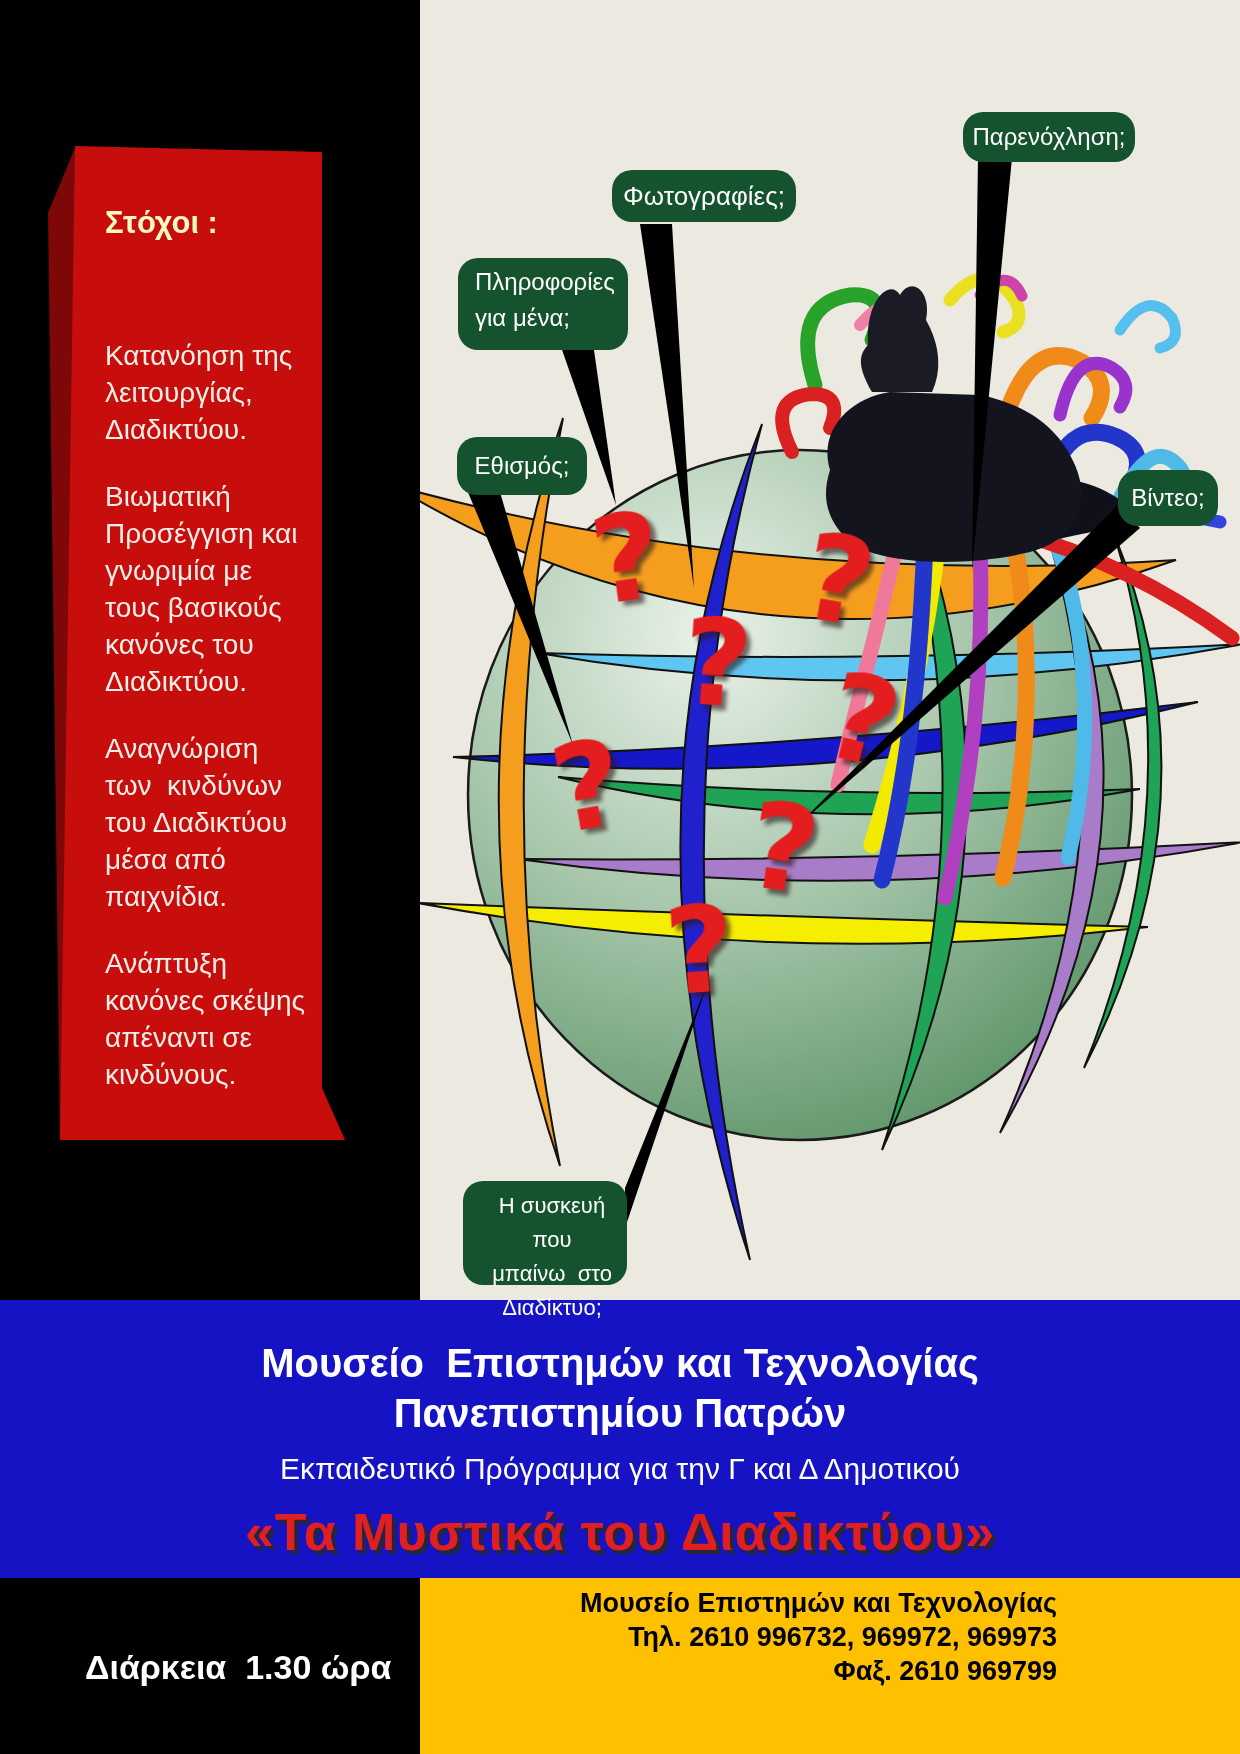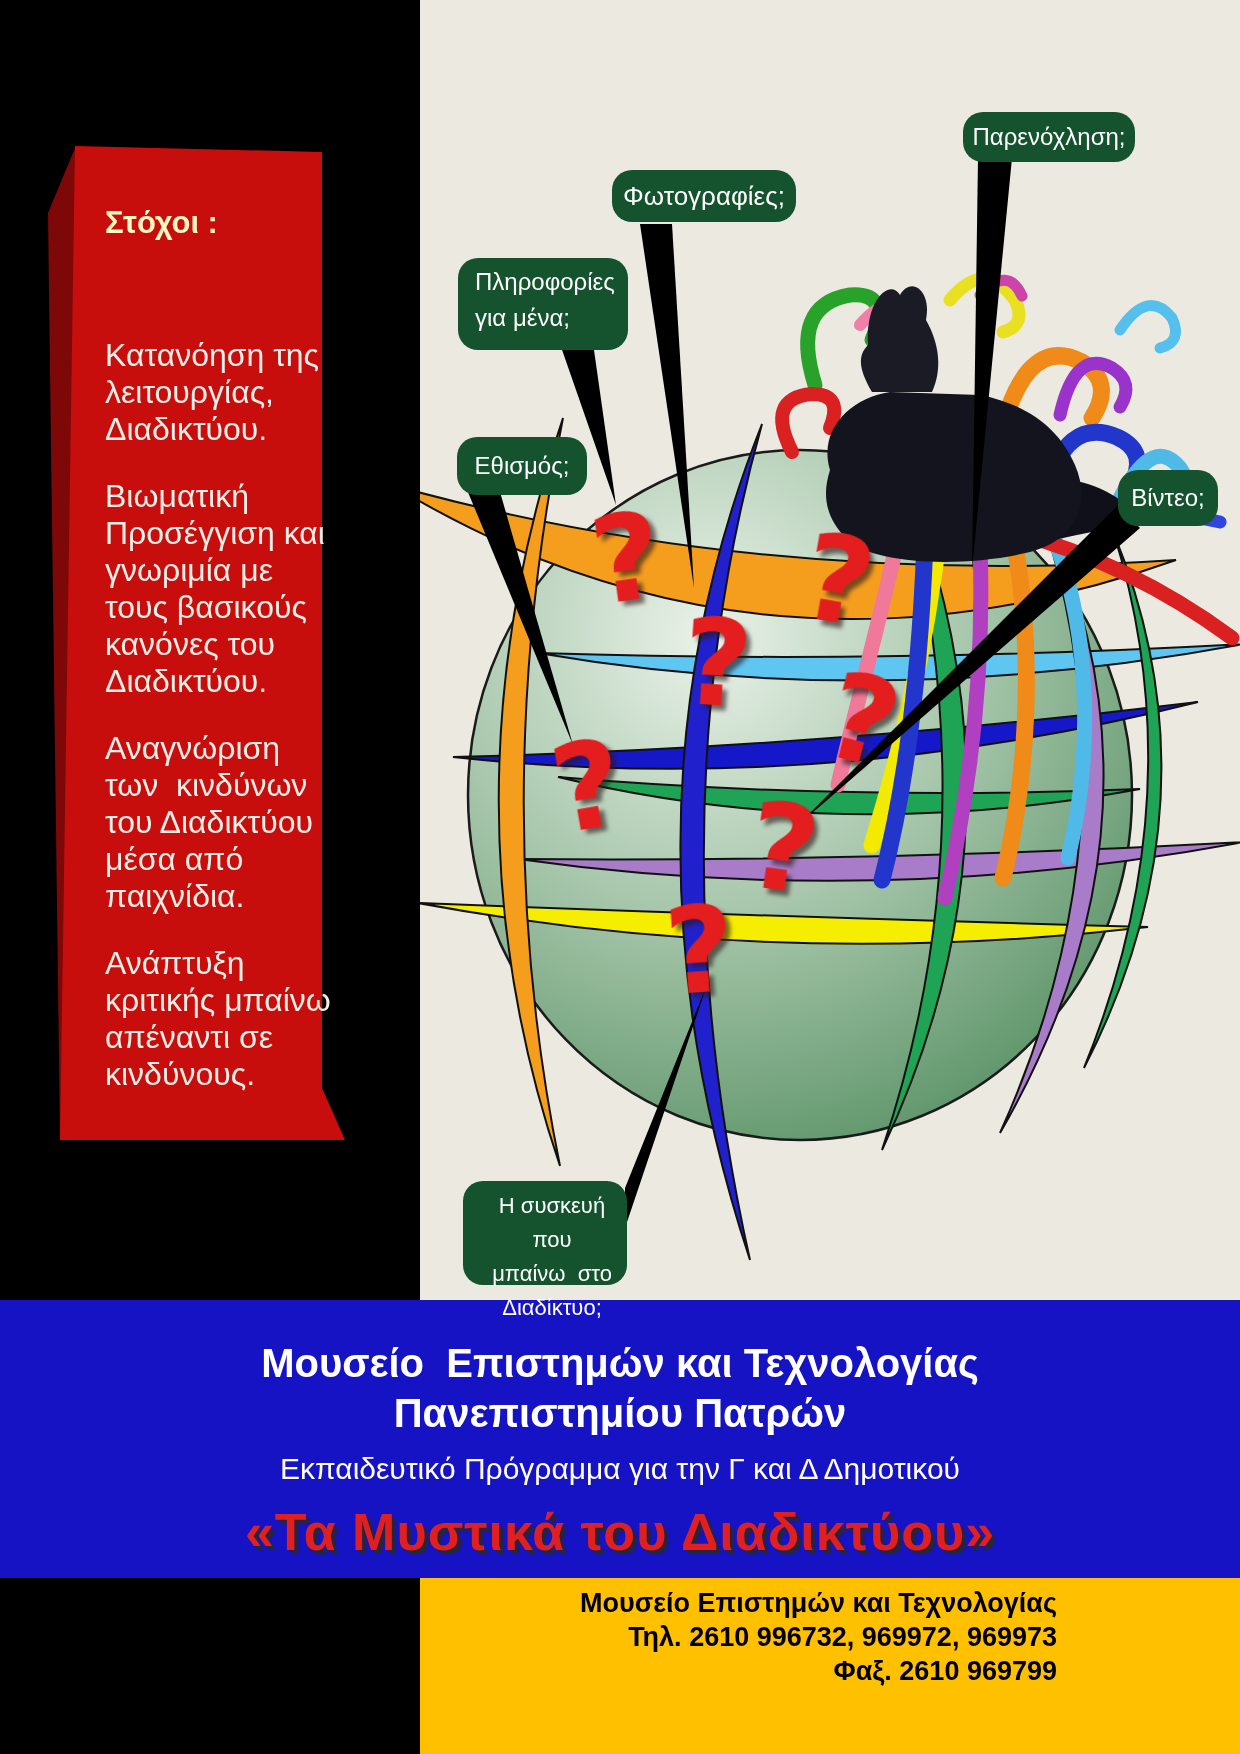--- a/index.html
+++ b/index.html
@@ -8,21 +8,21 @@
     overflow:hidden;font-family:"Liberation Sans",sans-serif;
   }
   .pre{white-space:pre-wrap;}
   
   .art-panel{position:absolute;left:420px;top:0;width:820px;height:1300px;background:#ECEAE0;}
   .art-panel svg{display:block;}
   
   .banner-svg{position:absolute;left:40px;top:128px;z-index:3;}
   .goals-text{position:absolute;left:105px;top:205px;width:232px;z-index:4;color:#F6EFE7;}
   .goals-text h2{margin:0 0 96px 0;font-size:31px;font-weight:bold;color:#fef9c3;}
-  .goals-text p{margin:8px 0 30px 0;font-size:32px;line-height:37px;font-weight:normal;}
+  .goals-text p{margin:8px 0 30px 0;font-size:28px;line-height:37px;font-weight:normal;}
   .goals-text p span{display:block;}
   
   .callout{
     position:absolute;z-index:5;background:#14532d;color:#FFFFFF;
     border-radius:20px;font-size:24px;display:flex;align-items:center;
     justify-content:center;text-align:center;
   }
   .co-harassment{left:963px;top:112px;width:172px;height:50px;}
   .co-photos{left:612px;top:170px;width:184px;height:52px;font-size:26px;}
   .co-info{left:458px;top:258px;width:170px;height:92px;display:block;box-sizing:border-box;
@@ -167,21 +167,21 @@
     </p>
     <p>
       <span class="pre">Αναγνώριση</span>
         <span class="pre">των  κινδύνων</span>
         <span class="pre">του Διαδικτύου</span>
         <span class="pre">μέσα από</span>
         <span class="pre">παιχνίδια.</span>
     </p>
     <p>
       <span class="pre">Ανάπτυξη</span>
-        <span class="pre">κριτικής μπαίνω</span>
+        <span class="pre">κανόνες σκέψης</span>
         <span class="pre">απέναντι σε</span>
         <span class="pre">κινδύνους.</span>
     </p>
   </div>
 
   <div class="callout co-harassment pre">Παρενόχληση;</div>
   <div class="callout co-photos pre">Φωτογραφίες;</div>
   <div class="callout co-info">
     <span class="co-line pre">Πληροφορίες</span>
     <span class="co-line pre">για μένα;</span>
@@ -194,19 +194,20 @@
     <span class="co-line pre">Διαδίκτυο;</span>
   </div>
 
   <div class="blue-band">
     <p class="museum pre">Μουσείο  Επιστημών και Τεχνολογίας</p>
     <p class="museum pre">Πανεπιστημίου Πατρών</p>
     <p class="subtitle pre">Εκπαιδευτικό Πρόγραμμα για την Γ και Δ Δημοτικού</p>
     <p class="program-title pre">«Τα Μυστικά του Διαδικτύου»</p>
   </div>
 
+  <div class="duration pre">Διάρκεια  1.30 ώρα</div>
   <div class="contact-block">
     <div class="pre">Μουσείο Επιστημών και Τεχνολογίας</div>
     <div class="pre">Τηλ. 2610 996732, 969972, 969973</div>
     <div class="pre">Φαξ. 2610 969799</div>
   </div>
 
 </div>
 
 </body></html>

